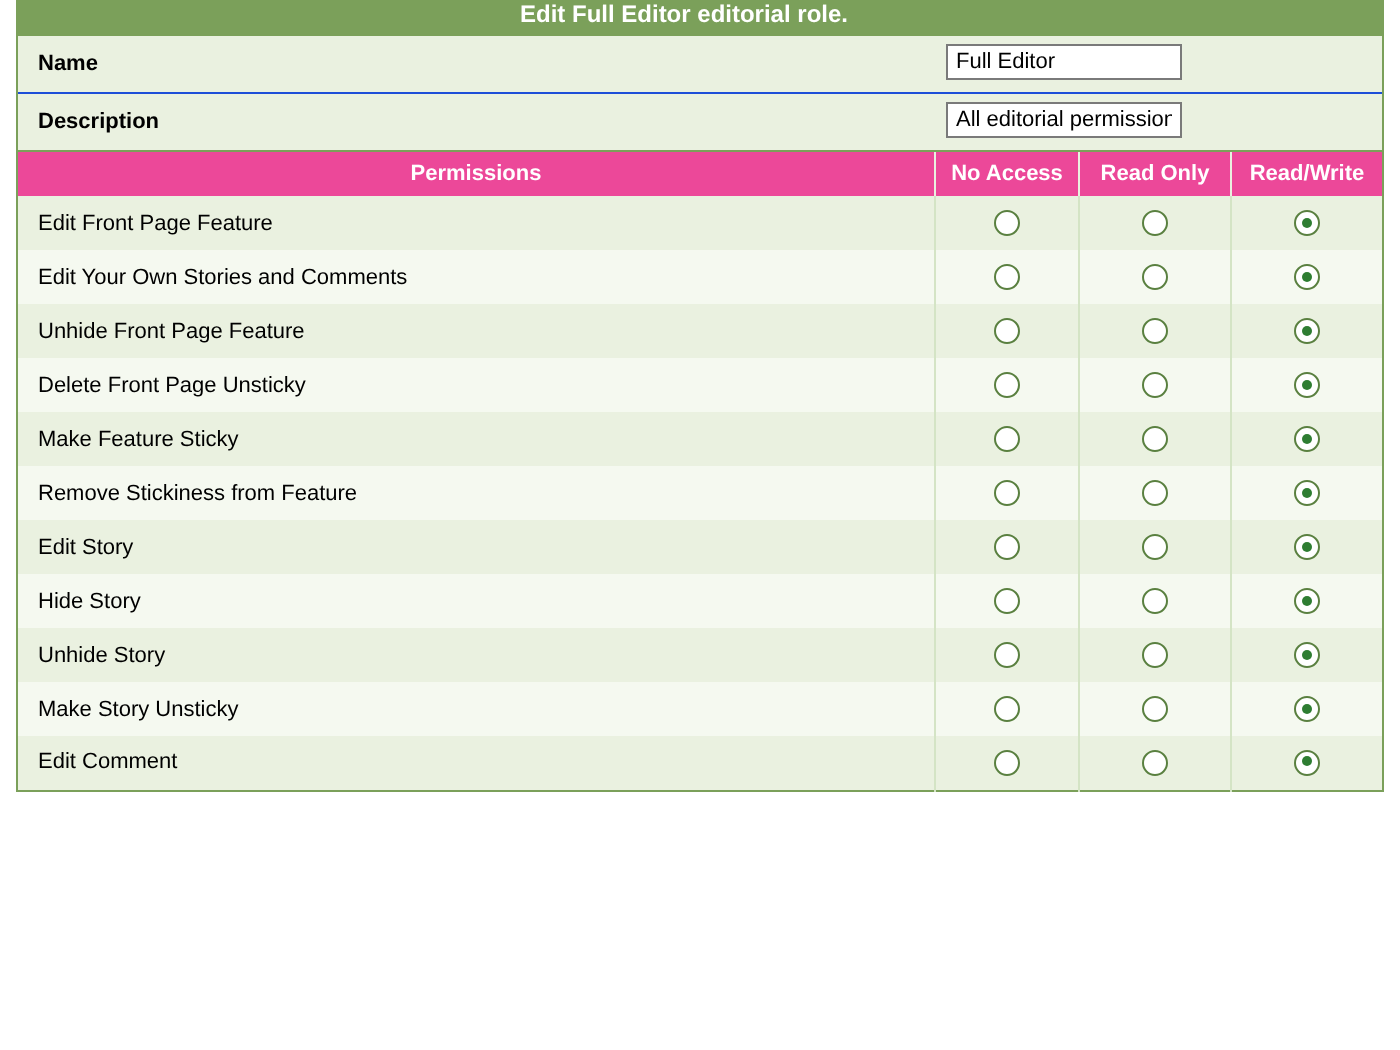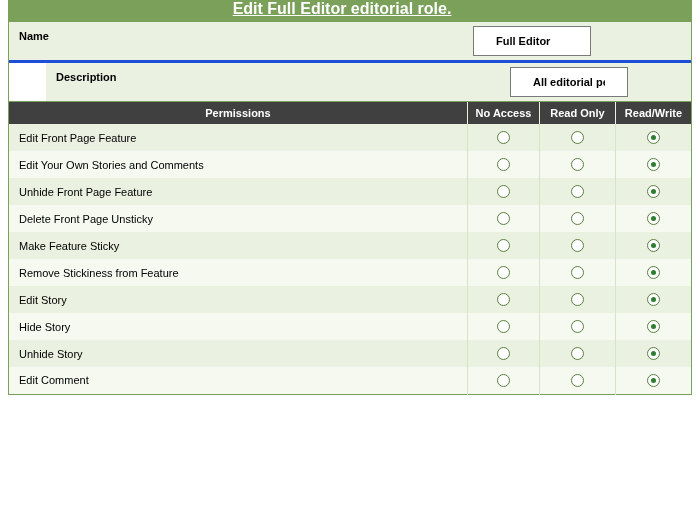--- a/index.html
+++ b/index.html
@@ -9,65 +9,63 @@
     background: #ffffff;
     width: 700px;
     overflow: hidden;
   }
   .page-header {
     background: #7ba05a;
     color: #ffffff;
     font-weight: bold;
     text-align: center;
     padding: 0 16px 4px 0;
-    font-size: 16px;
+    font-size: 12px;
     margin: 0 8px;
-    text-decoration: underline;
   }
   .form-section {
     margin: 0 8px;
     border: 1px solid #7ba05a;
     border-top: none;
   }
   .form-row {
     display: flex;
-    border-bottom: 3px solid #1d4ed8;
-  }
-  .form-row:last-child { border-bottom: none; margin-left: 37px; }
+    border-bottom: 1px solid #1d4ed8;
+  }
+  .form-row:last-child { border-bottom: none; }
   .form-label {
     width: 456px;
     padding: 8px 10px;
     font-weight: bold;
     background: #eaf1e0;
     color: #000000;
   }
   .form-field {
     flex: 1;
     padding: 4px 8px;
     background: #eaf1e0;
   }
   .form-field input {
     border: 1px solid #7a7a7a;
-    padding: 2px 22px;
+    padding: 2px 4px;
     font-family: Verdana, Arial, sans-serif;
     font-size: 11px;
     width: 118px;
-    height: 30px;
-    font-weight: bold;
+    height: 18px;
   }
   .perm-table {
     margin: 0 8px;
     border: 1px solid #7ba05a;
     border-top: none;
     border-collapse: collapse;
     width: calc(100% - 16px);
     table-layout: fixed;
   }
   .perm-table thead th {
-    background: #404040;
+    background: #ec4899;
     color: #ffffff;
     font-weight: bold;
     text-align: center;
     padding: 5px 4px;
     font-size: 11px;
     border-right: 1px solid #eaf1e0;
   }
   .perm-table thead th:last-child { border-right: none; }
   .perm-table thead th.col-perm { text-align: center; }
   .col-perm { width: auto; }
@@ -194,19 +192,25 @@
         <td class="radio-cell"><span class="radio"></span></td>
         <td class="radio-cell"><span class="radio selected"></span></td>
       </tr>
       <tr>
         <td>Unhide Story</td>
         <td class="radio-cell"><span class="radio"></span></td>
         <td class="radio-cell"><span class="radio"></span></td>
         <td class="radio-cell"><span class="radio selected"></span></td>
       </tr>
       <tr>
+        <td>Make Story Unsticky</td>
+        <td class="radio-cell"><span class="radio"></span></td>
+        <td class="radio-cell"><span class="radio"></span></td>
+        <td class="radio-cell"><span class="radio selected"></span></td>
+      </tr>
+      <tr>
         <td>Edit Comment</td>
         <td class="radio-cell"><span class="radio"></span></td>
         <td class="radio-cell"><span class="radio"></span></td>
         <td class="radio-cell"><span class="radio selected"></span></td>
       </tr>
     </tbody>
 </table>
 
 </body></html>

